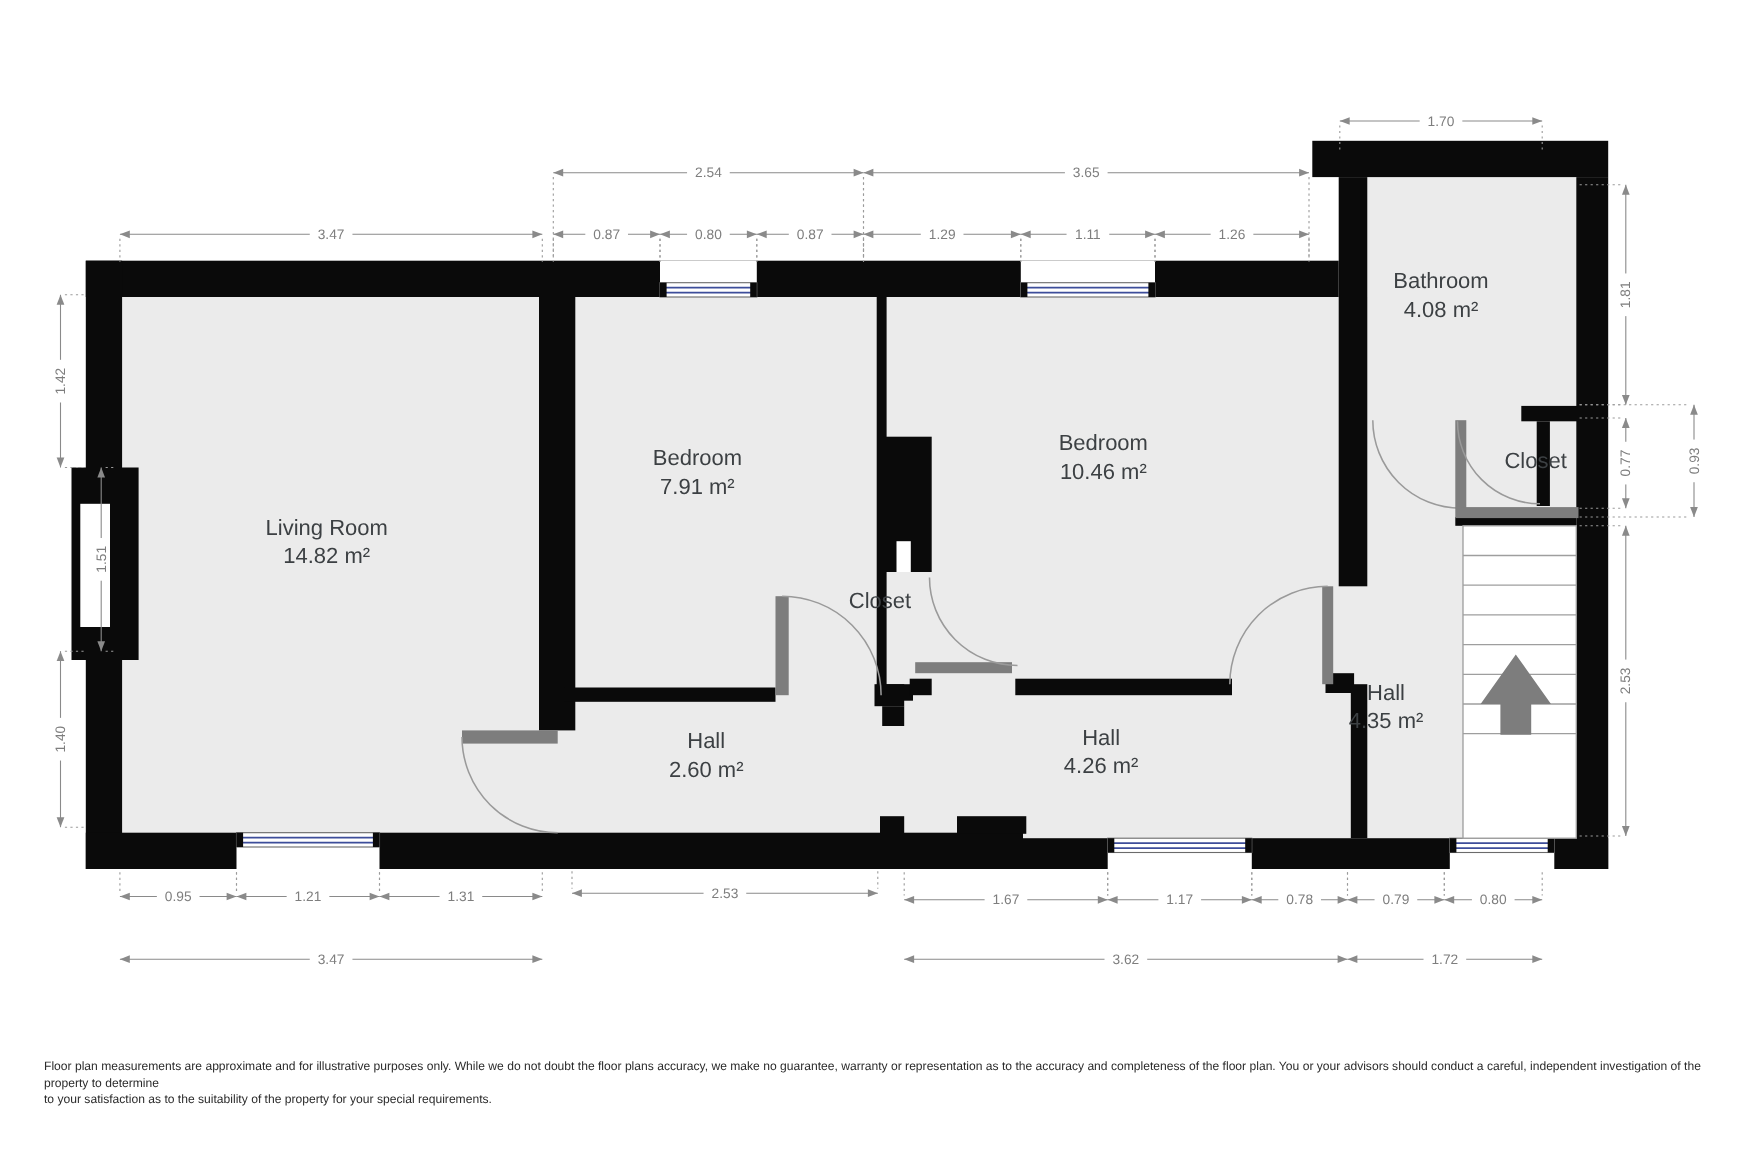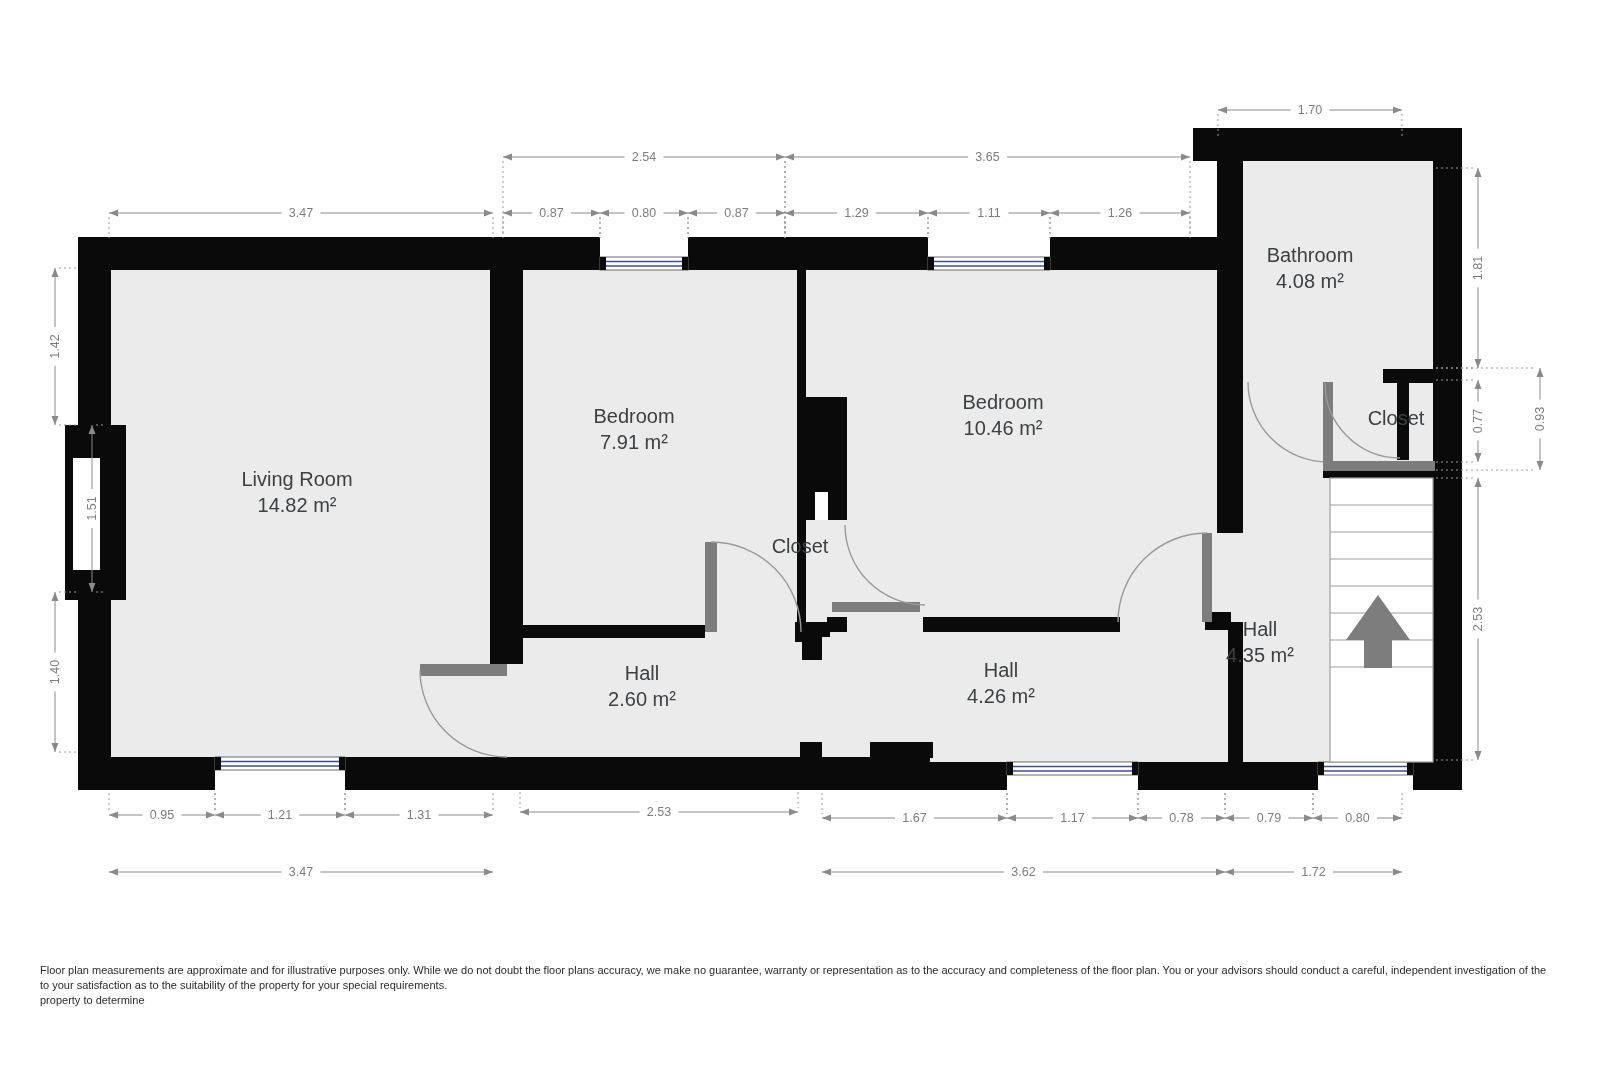--- a/index.html
+++ b/index.html
@@ -422,16 +422,16 @@
     <text class="room-name" x="1001" y="703">4.26 m²</text>
     <text class="room-name" x="1260" y="636">Hall</text>
     <text class="room-name" x="1260" y="662">4.35 m²</text>
     <text class="room-name" x="800" y="553">Closet</text>
     <text class="room-name" x="1396" y="425">Closet</text>
   </g>
 </svg>
 
 <div id="disclaimer">
   <div>Floor plan measurements are approximate and for illustrative purposes only. While we do not doubt the floor plans accuracy, we make no guarantee, warranty or representation as to the accuracy and completeness of the floor plan. You or your advisors should conduct a careful, independent investigation of the</div>
+  <div>property to determine</div>
   <div> to your satisfaction as to the suitability of the property for your special requirements.</div>
-  <div>property to determine</div>
 </div>
 </div>
 
 </body></html>

